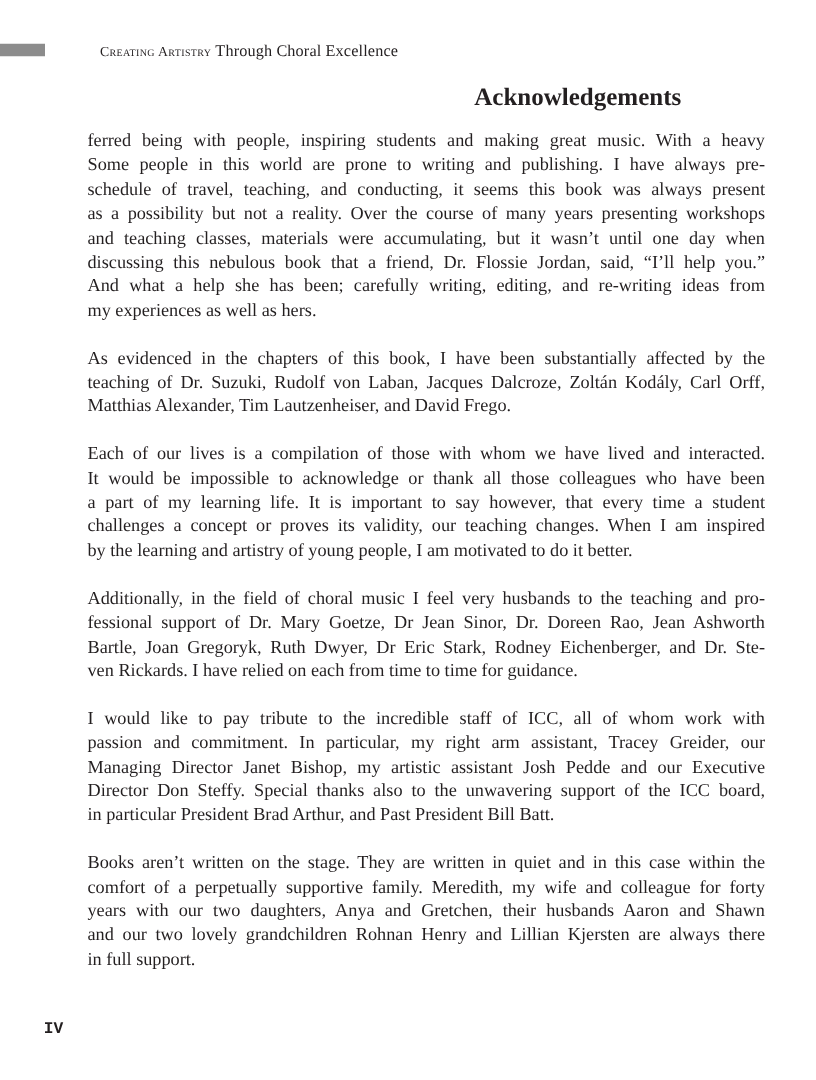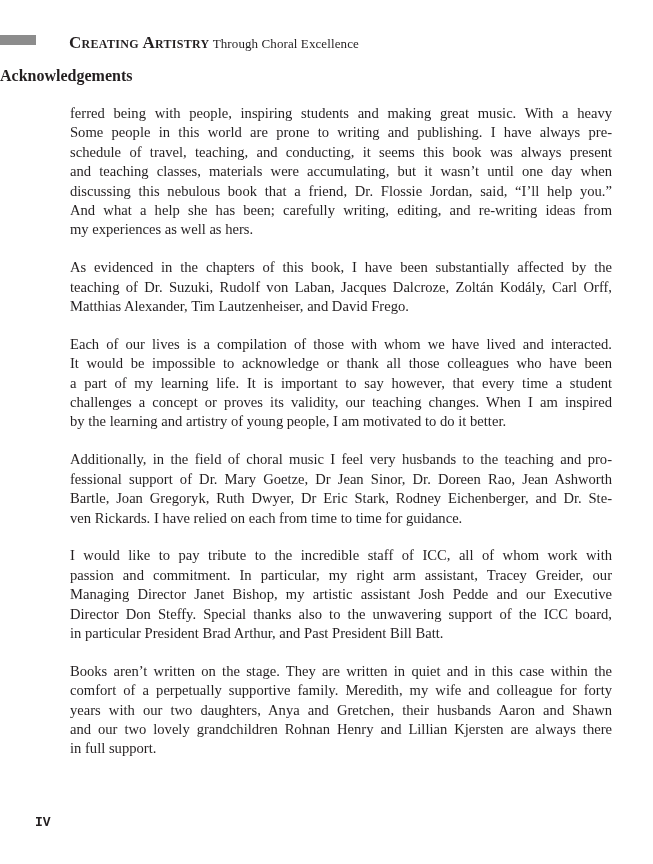--- a/index.html
+++ b/index.html
@@ -1,40 +1,41 @@
 <!DOCTYPE html>
 <html><head>
 <meta charset="utf-8">
 <style>
   html, body { margin:0; padding:0; background:#ffffff; }
   body { width:653px; height:864px; position:relative; overflow:hidden;
          font-family:"Liberation Serif","DejaVu Serif",serif; color:#231f20; }
   .header-bar { position:absolute; left:0; top:35px; width:36px; height:10px; background:#8c8c8c; }
   .running-head { position:absolute; left:69px; top:33px; font-size:13px; letter-spacing:0.1px; white-space:nowrap; }
-  .running-head .sc { font-weight:bold; font-variant:small-caps; font-size:17px; letter-spacing:0.3px; }
-  .title { position:absolute; left:0; width:545px; top:67px; text-align:left; font-weight:bold; font-size:16px; }
+  .running-head .sc { font-weight:normal; font-variant:small-caps; font-size:11px; letter-spacing:0.3px;margin-left:11px; }
+  .title { position:absolute; left:0; width:545px; top:67px; text-align:right; font-weight:bold; font-size:20px; }
   .body { position:absolute; left:70px; top:104px; width:542px; font-size:14.6px; line-height:19.4px; }
   .para { margin:0 0 18.5px 0; text-align:justify; }
   .line { display:block; text-align:justify; text-align-last:justify; height:19.4px; white-space:nowrap; }
   .line.last { text-align-last:left; }
   .page-num { position:absolute; left:35px; top:815px; font-weight:bold; font-size:13px;font-family:Liberation Mono, monospace; }
 </style>
 </head>
 <body>
 
 <div class="header-bar"></div>
 <div class="running-head"><span class="sc">Creating Artistry</span><span> Through Choral Excellence</span></div>
 
 <div class="title">Acknowledgements</div>
 
 <div class="body" id="body">
     <div class="para">
       <span class="line">ferred being with people, inspiring students and making great music. With a heavy</span>
       <span class="line">Some people in this world are prone to writing and publishing. I have always pre-</span>
       <span class="line">schedule of travel, teaching, and conducting, it seems this book was always present</span>
+      <span class="line">as a possibility but not a reality. Over the course of many years presenting workshops</span>
       <span class="line">and teaching classes, materials were accumulating, but it wasn’t until one day when</span>
       <span class="line">discussing this nebulous book that a friend, Dr. Flossie Jordan, said, “I’ll help you.”</span>
       <span class="line">And what a help she has been; carefully writing, editing, and re-writing ideas from</span>
       <span class="line last">my experiences as well as hers.</span>
     </div>
     <div class="para">
       <span class="line">As evidenced in the chapters of this book, I have been substantially affected by the</span>
       <span class="line">teaching of Dr. Suzuki, Rudolf von Laban, Jacques Dalcroze, Zoltán Kodály, Carl Orff,</span>
       <span class="line last">Matthias Alexander, Tim Lautzenheiser, and David Frego.</span>
     </div>

